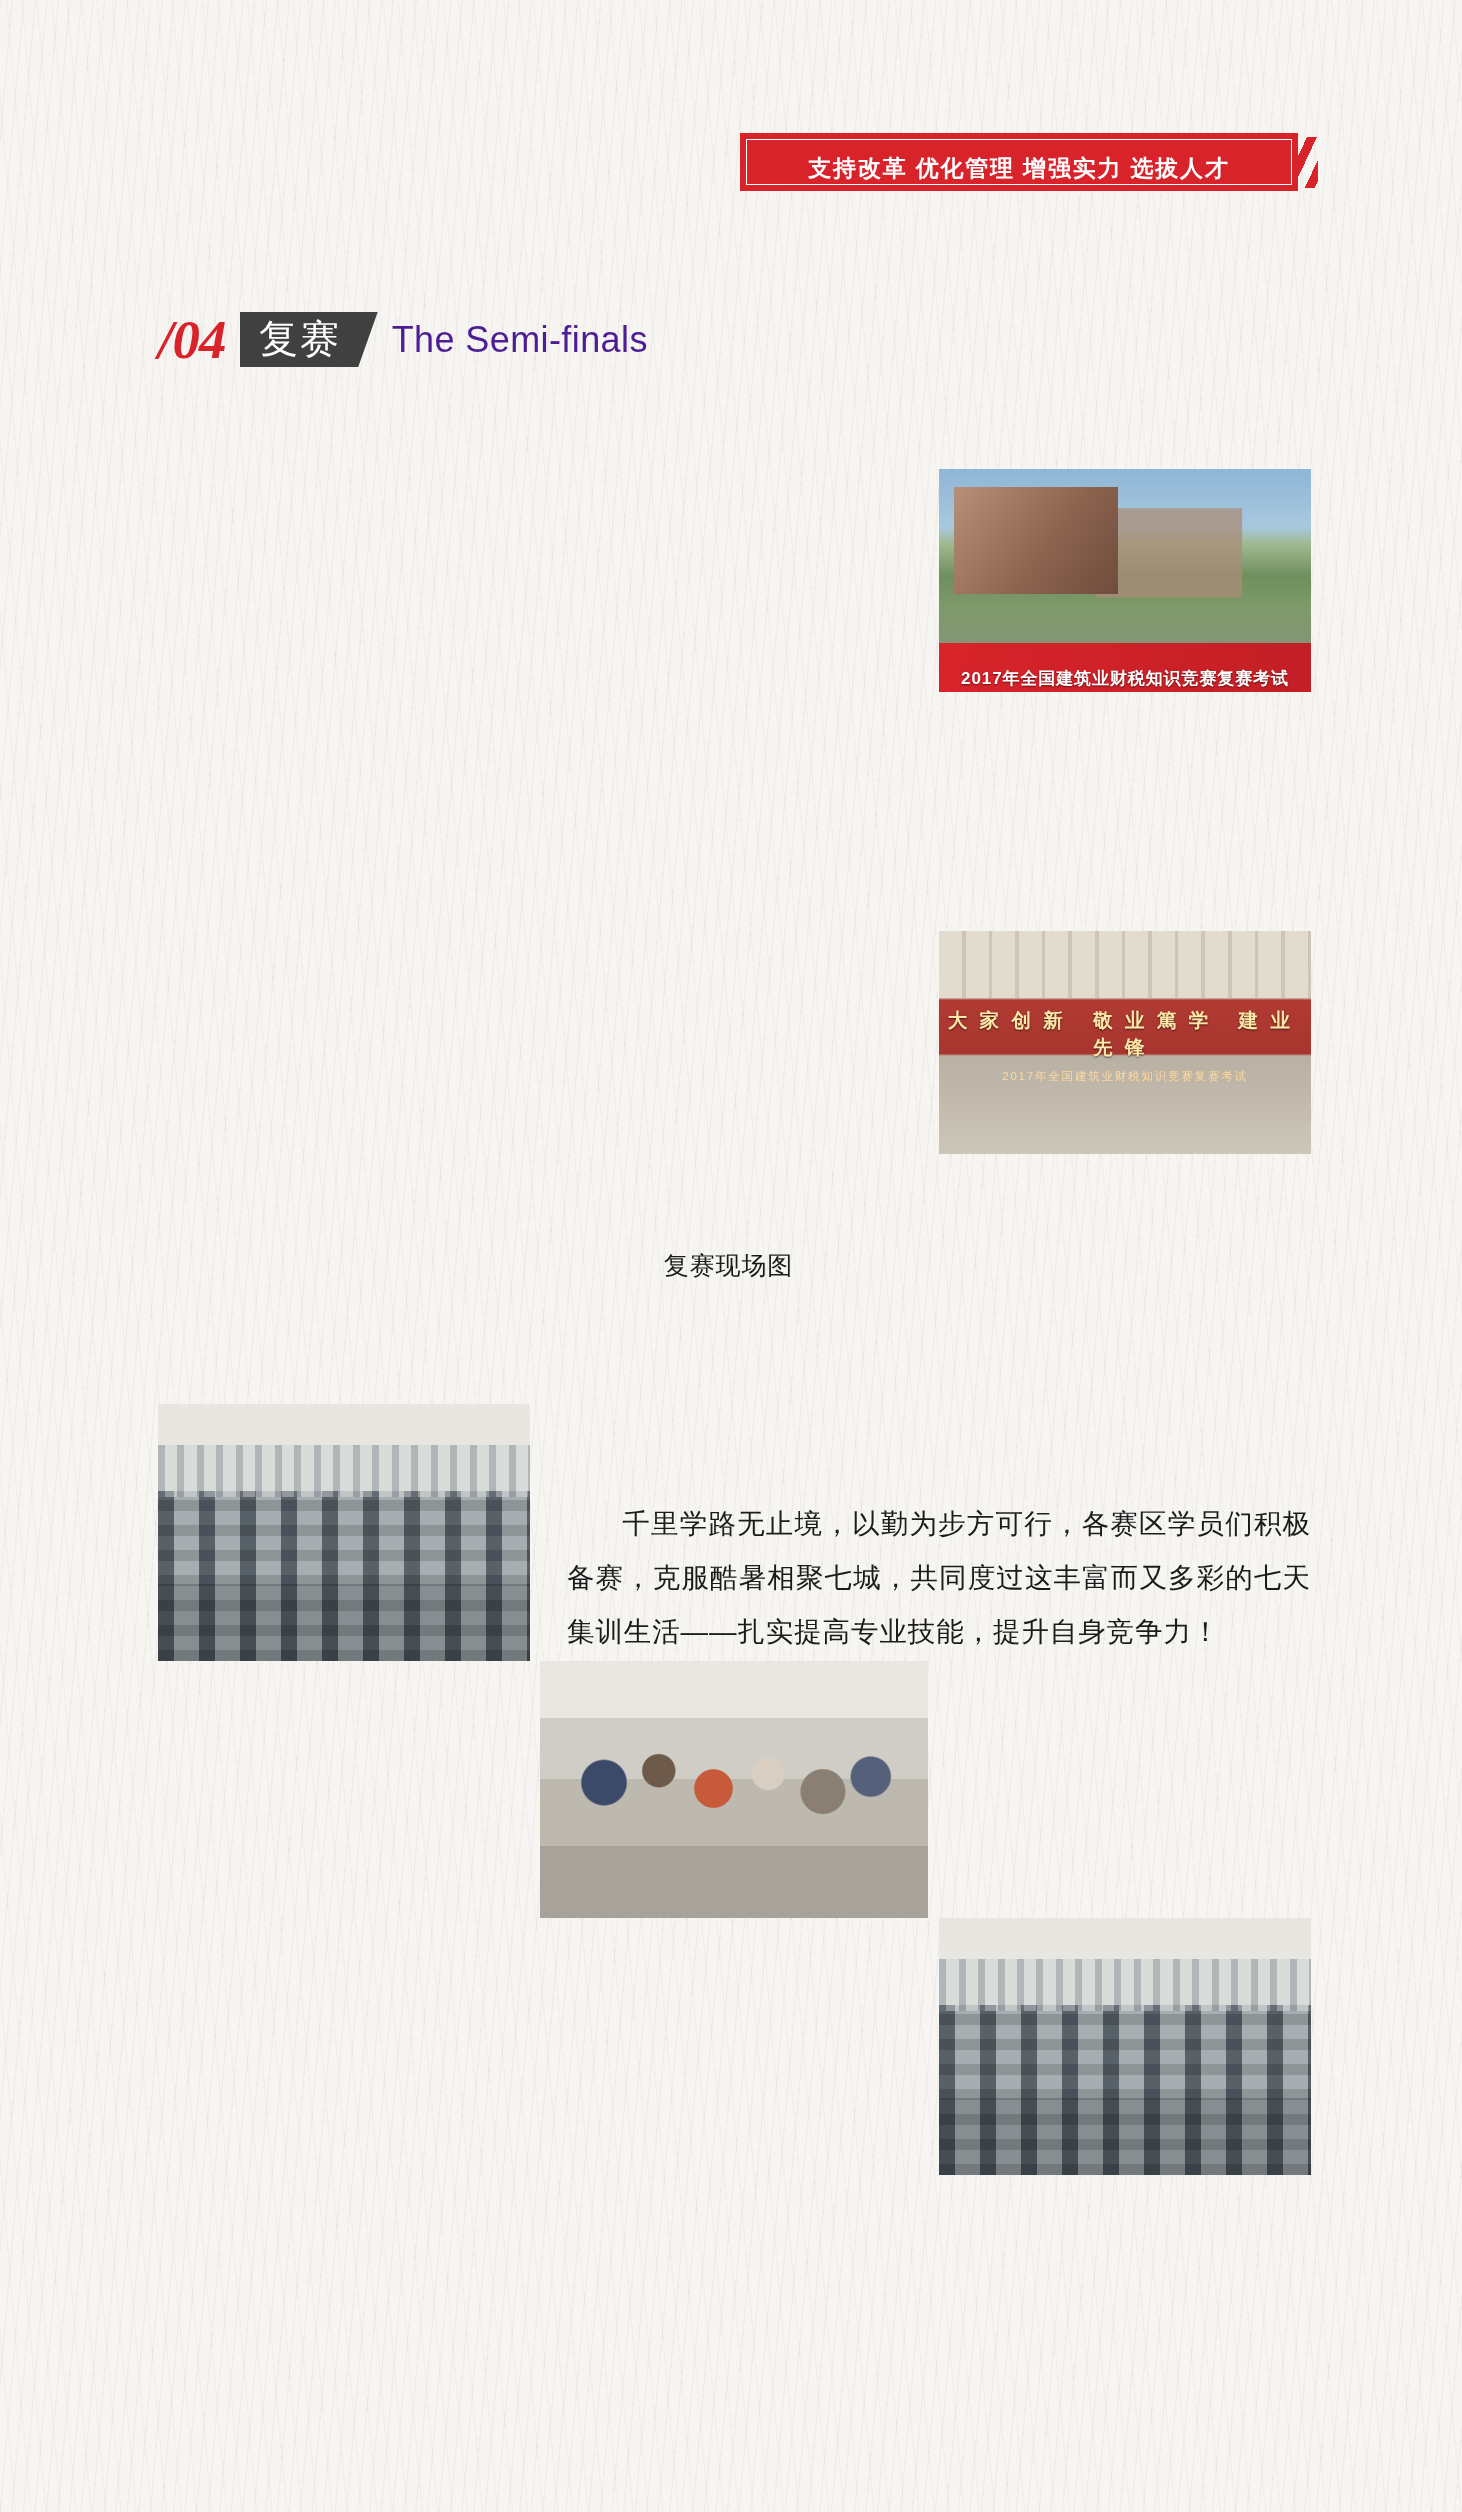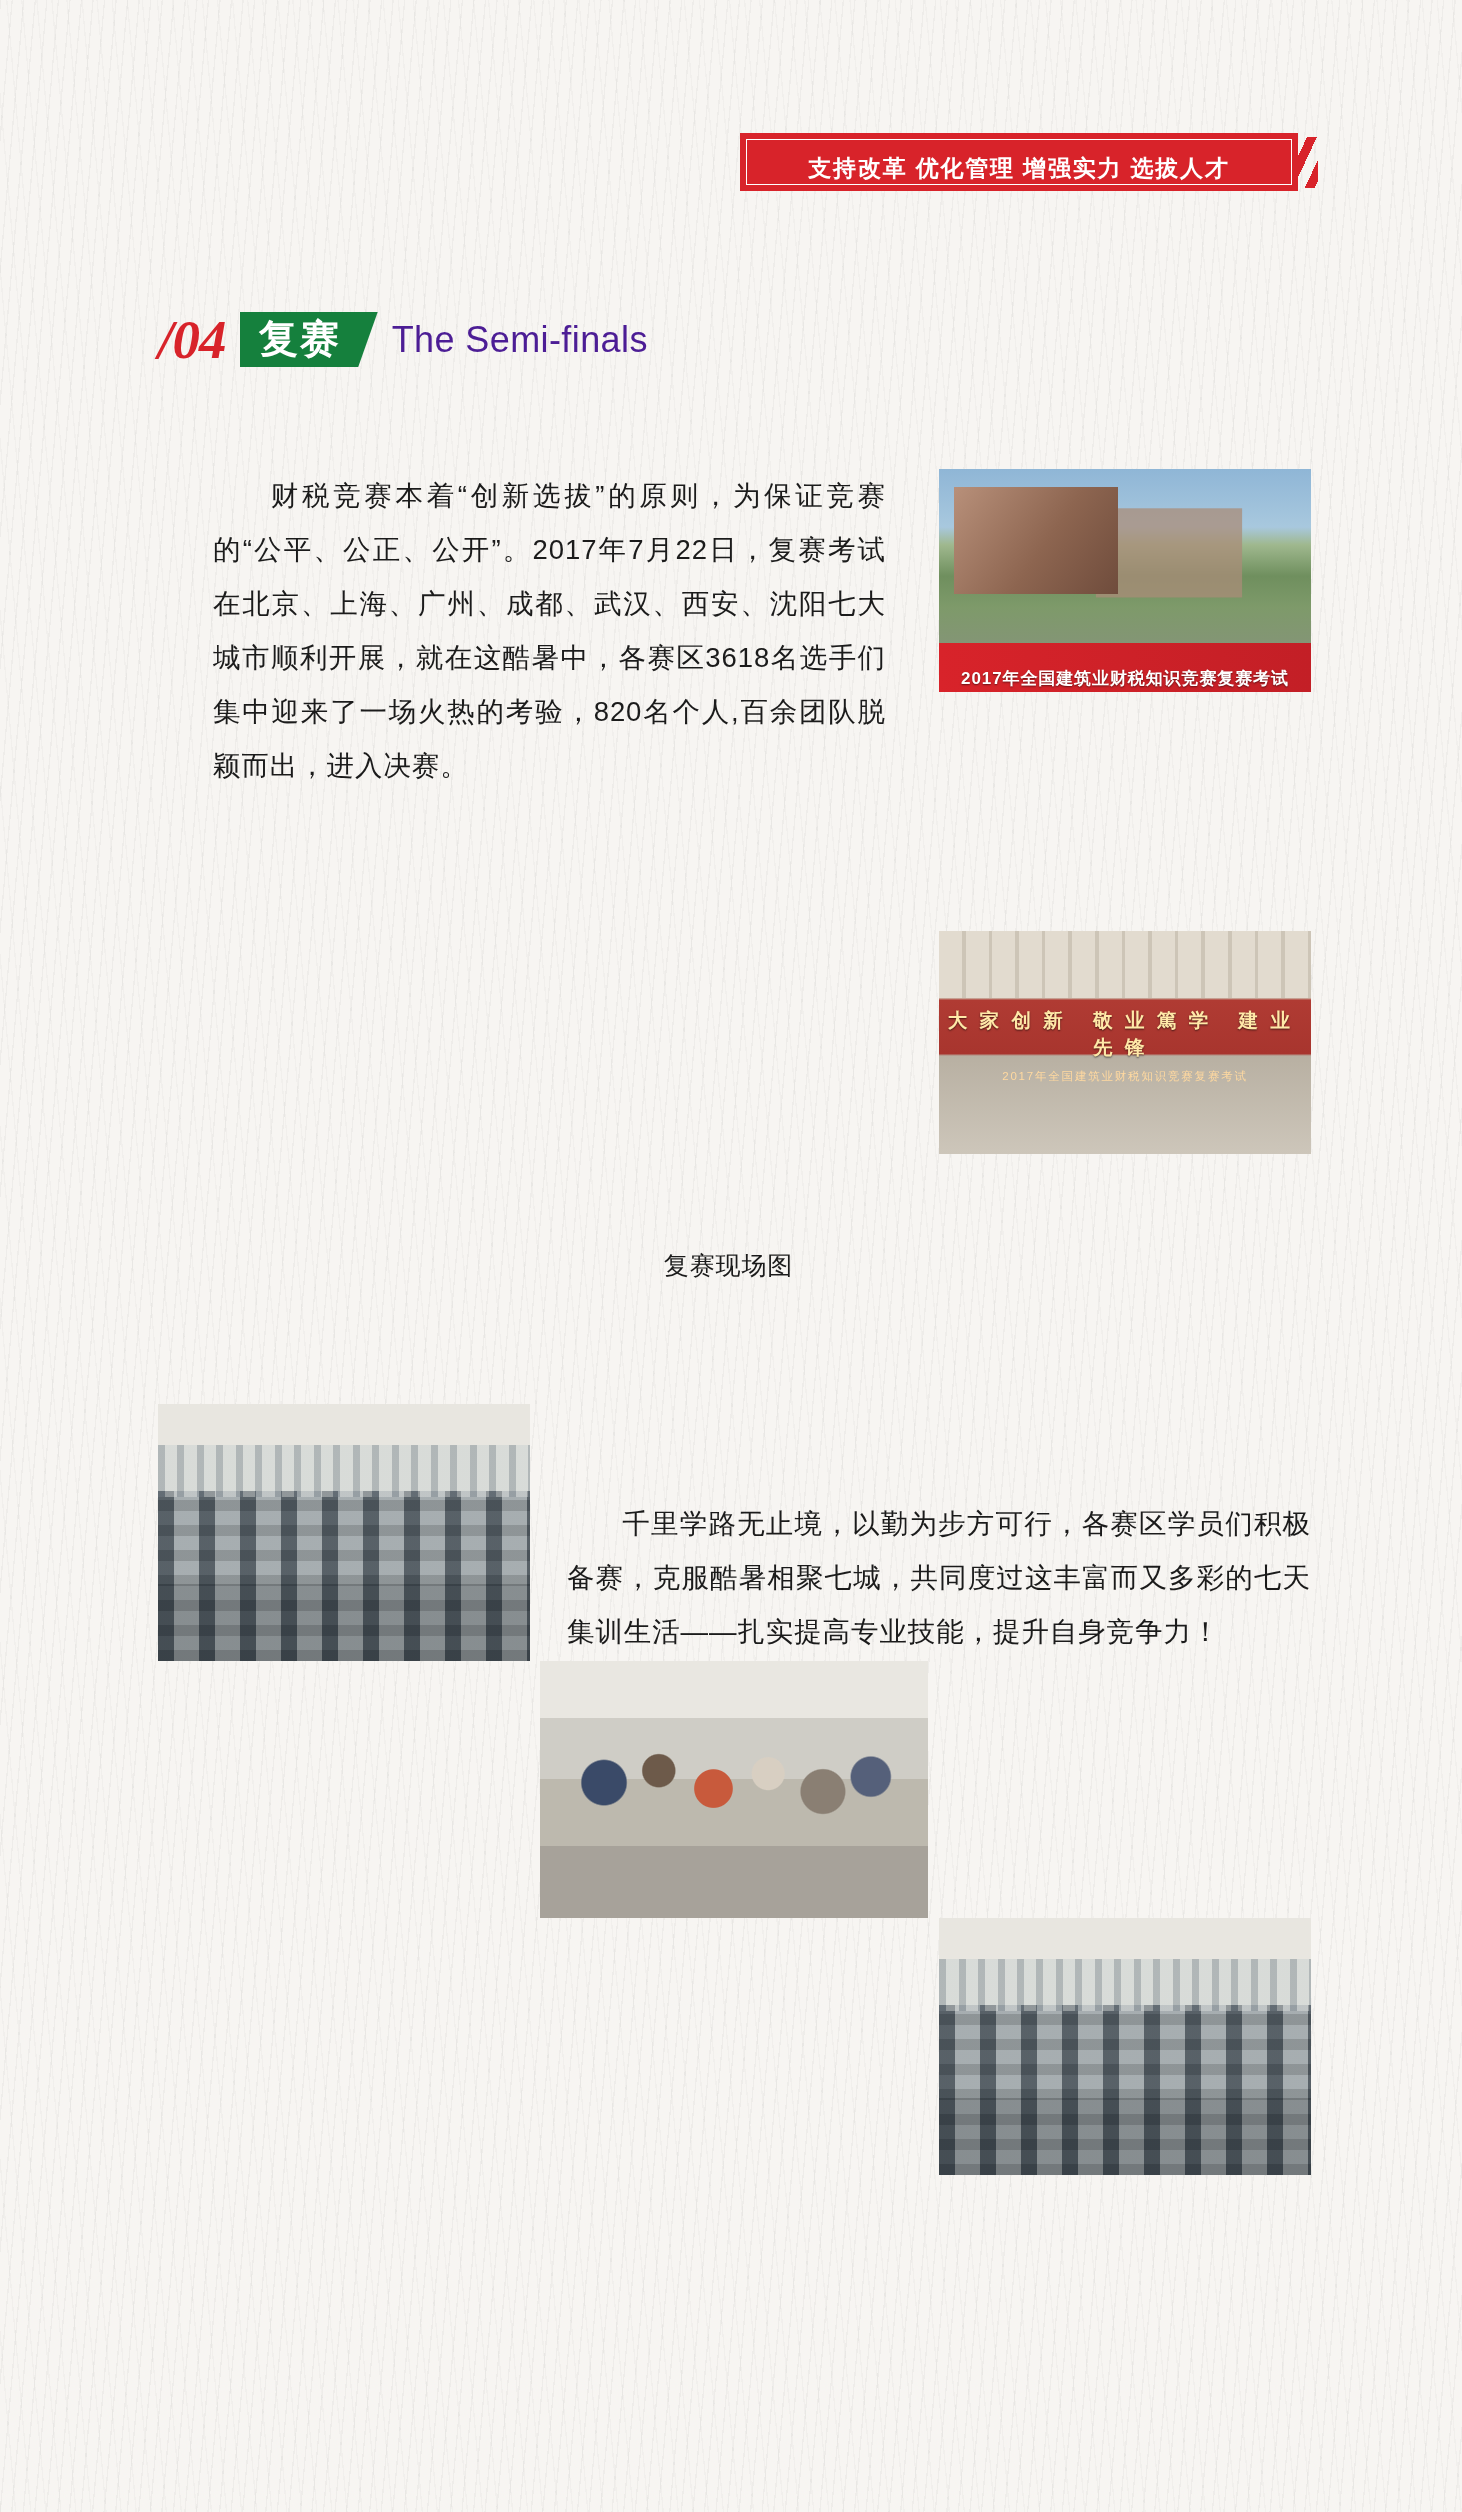--- a/index.html
+++ b/index.html
@@ -48,21 +48,21 @@
   }
 
   
   .sec-head { position:absolute; display:flex; align-items:center; }
   .sec-num {
     color:#d8232a; font-size:55px; font-weight:bold; font-style:italic;
     font-family:"Liberation Serif", serif; letter-spacing:-0.9px; line-height:1;
   }
   .sec-tag {
     margin-left:14px;
-    background:#15803d; color:#fff; font-size:39px; font-weight:bold;
+    background:#404040; color:#fff; font-size:39px; font-weight:normal;
     padding:7px 23px 8.9px 19.5px; line-height:1;
     letter-spacing:1.8px;
     clip-path: polygon(0 0, 100% 0, calc(100% - 19.5px) 100%, 0 100%);
     padding-right:37px;
   }
   .sec-en {
     margin-left:14px; color:#4c1d95; font-size:36px; letter-spacing:0.4px;
     white-space:nowrap;
   }
 
@@ -170,23 +170,20 @@
       </div>
     </div>
   </div>
 
   <div class="sec-head" style="top:312px; left:158px;">
     <span class="sec-num">/04</span>
     <span class="sec-tag">复赛</span>
     <span class="sec-en">The Semi-finals</span>
   </div>
 
-  <div class="body-text" style="top:469px; left:213px; width:673px;">
-    <span class="indent"></span><span>财税竞赛本着“创新选拔”的原则，为保证竞赛的“公平、公正、公开”。2017年7月22日，复赛考试在北京、上海、广州、成都、武汉、西安、沈阳七大城市顺利开展，就在这酷暑中，各赛区3618名选手们集中迎来了一场火热的考验，820名个人,百余团队脱颖而出，进入决赛。</span>
-  </div>
 
   <div class="photo img-campus" style="top:469px; left:939px; width:372px; height:223px;">
     <div class="campus-red-text">2017年全国建筑业财税知识竞赛复赛考试</div>
   </div>
 
   <div class="photo img-hall" style="top:708px; left:939px; width:372px; height:223px;">
     <div class="hall-words">大家创新    敬业篤学    建业先锋</div>
     <div class="hall-sub">2017年全国建筑业财税知识竞赛复赛考试</div>
   </div>
 

